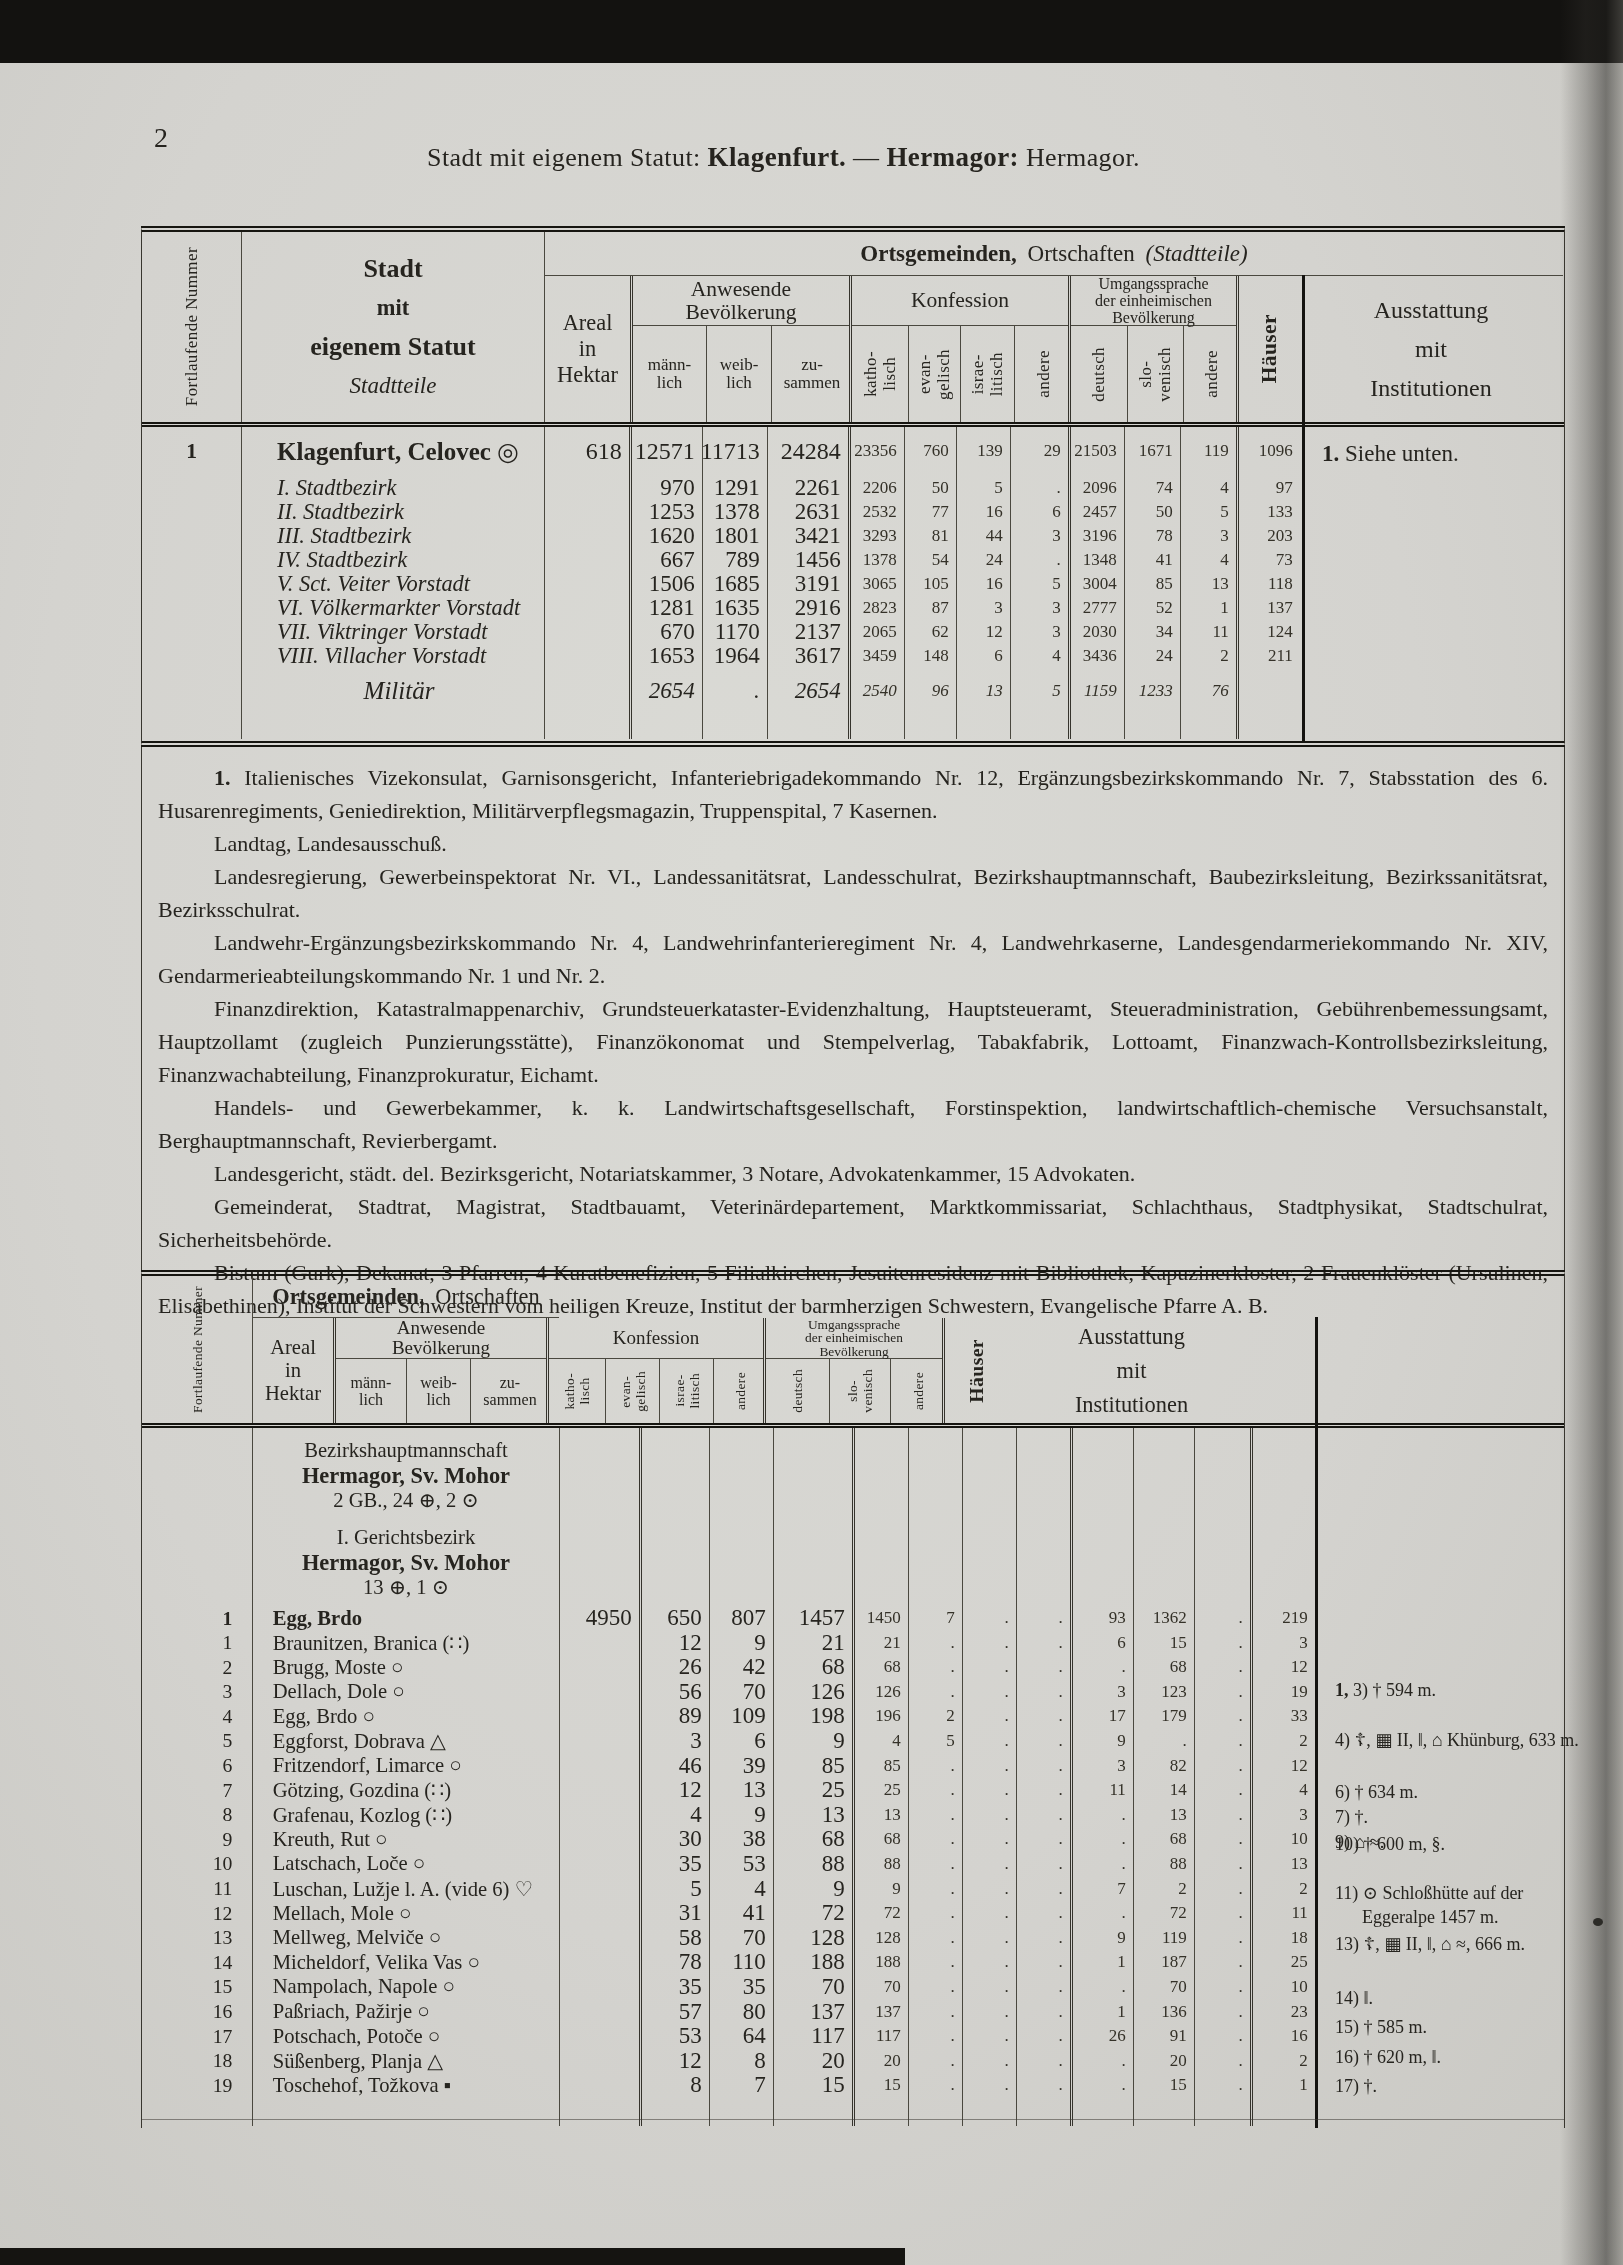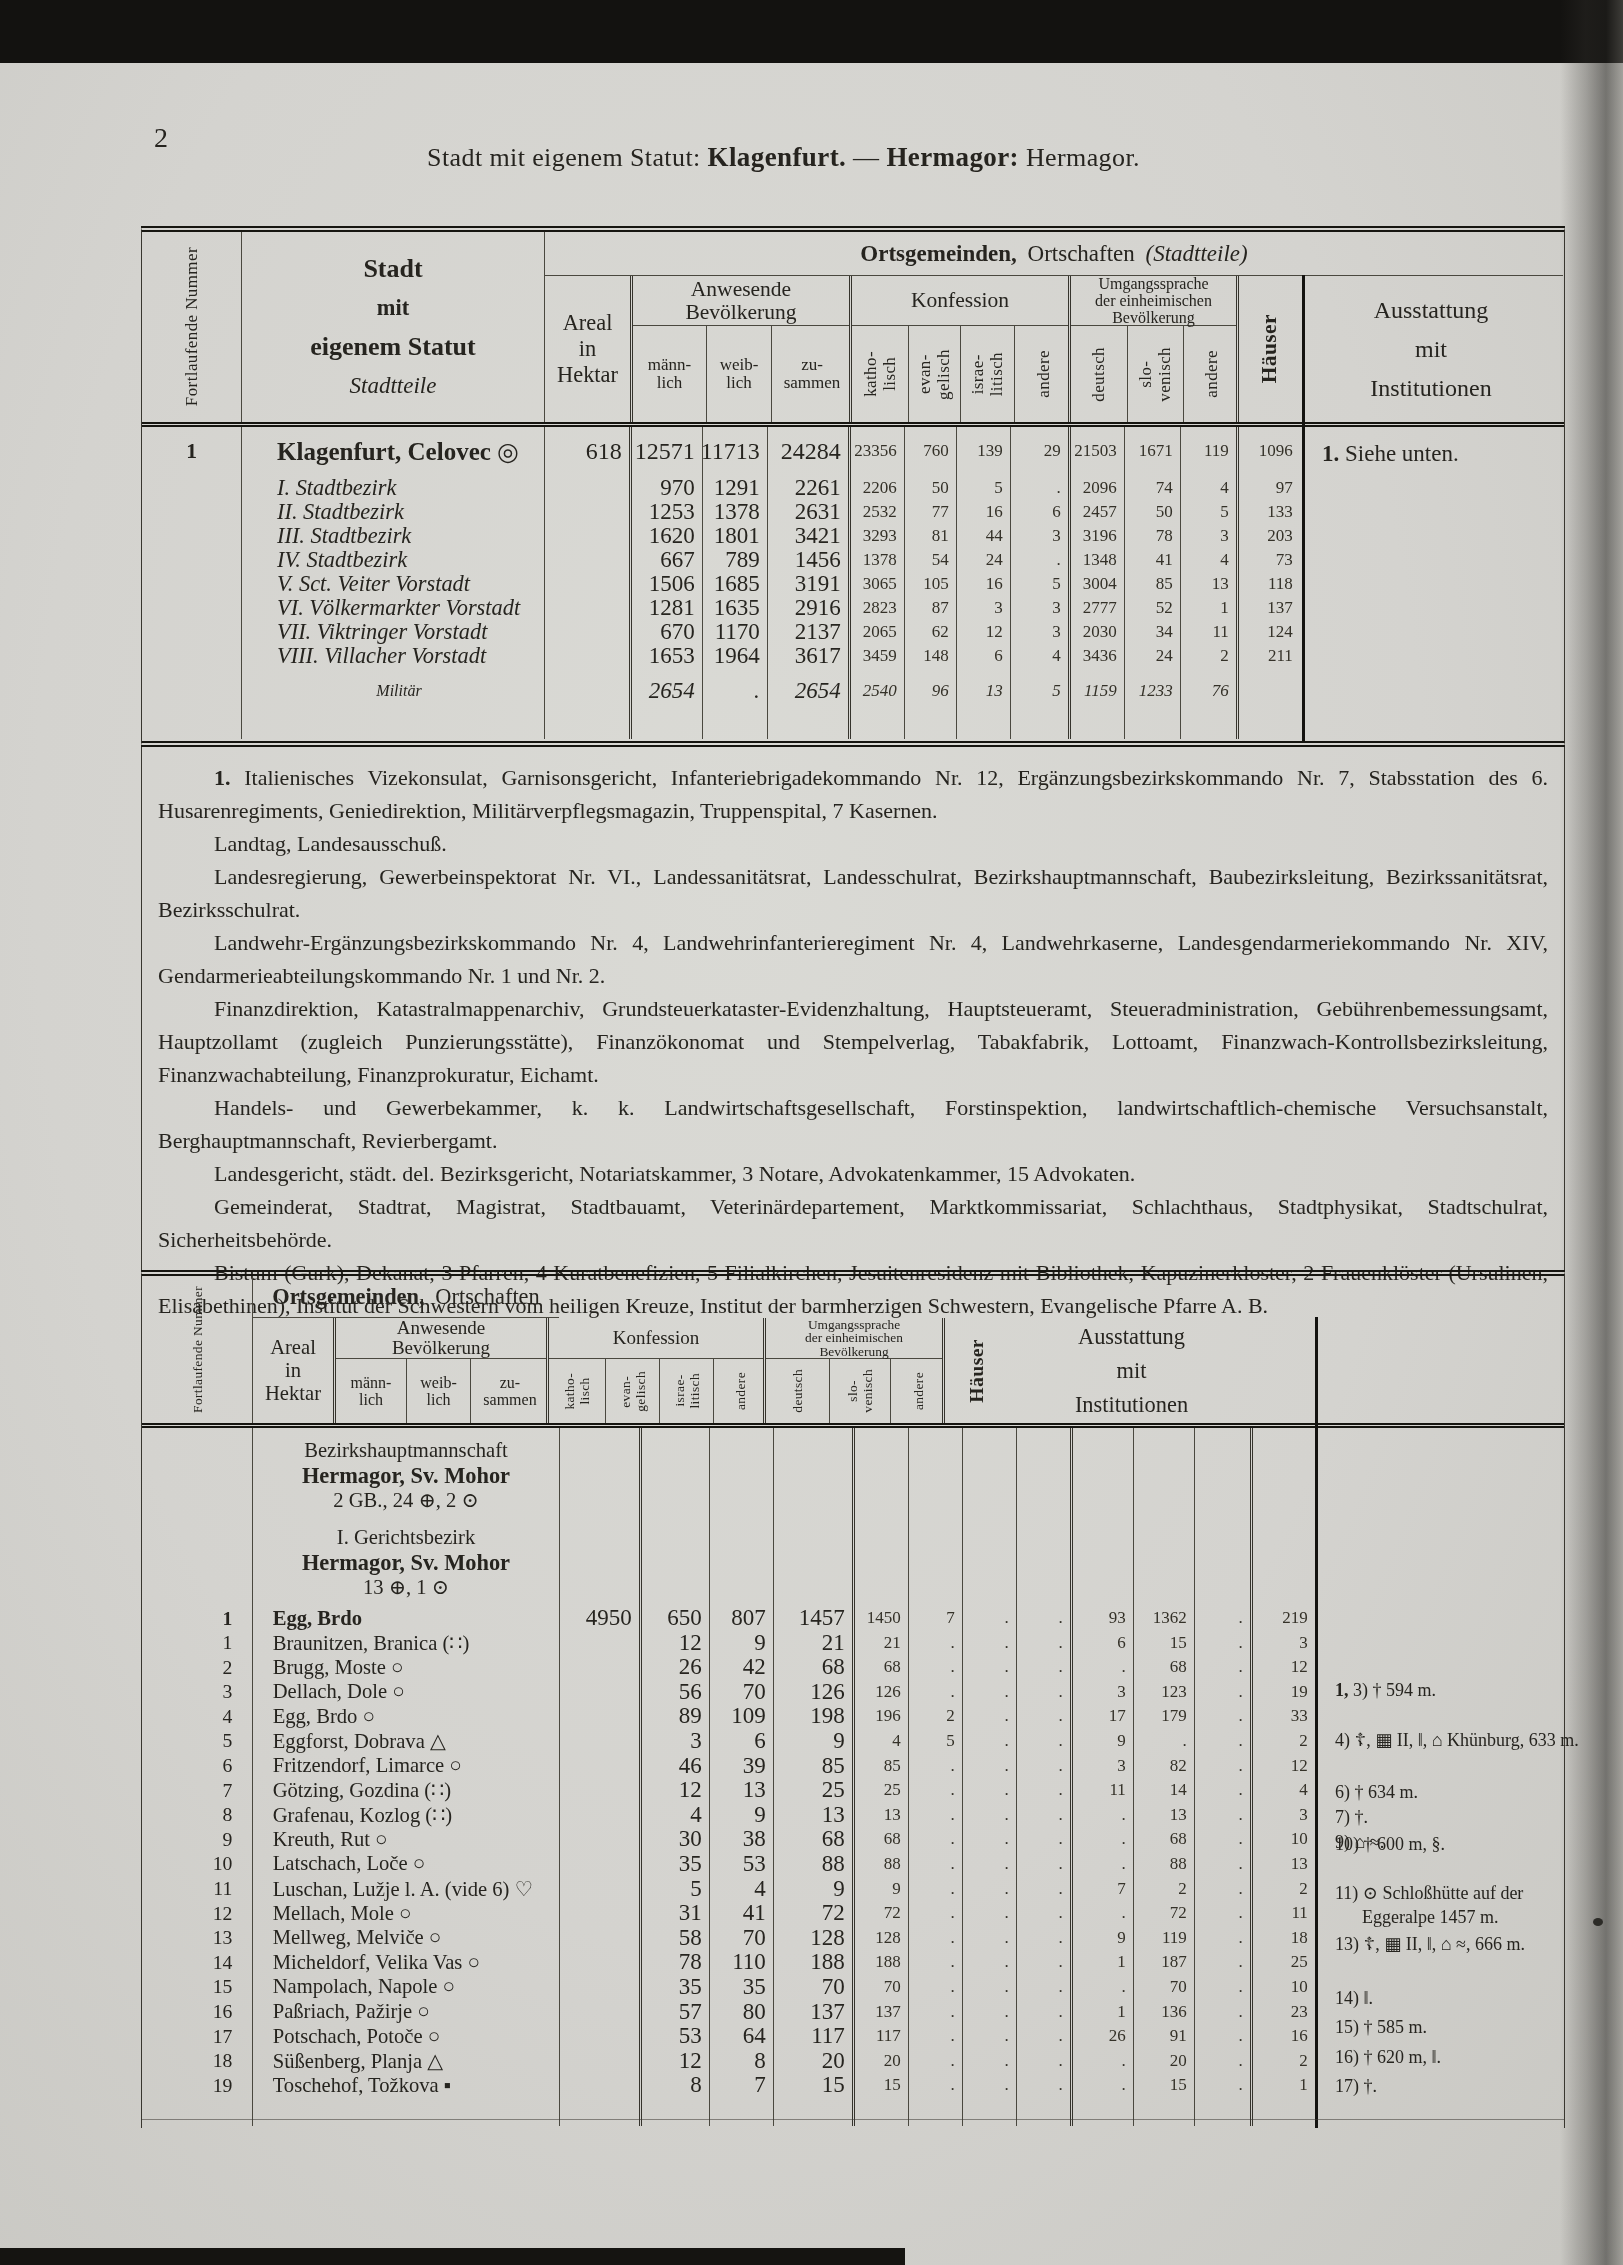--- a/index.html
+++ b/index.html
@@ -62,21 +62,21 @@
   #table1 .stub-name .sl.mid{font-size:22.4px;}
   #table1 .stub-name .sl.it{font-style:italic;font-weight:normal;font-size:23px;}
   #table1 .sub-labels{font-size:17px;line-height:18px;}
   .t1row{grid-template-columns:99px 303px 85px 73px 65px 81px 56px 52px 54px 58px 56px 56px 56px 64px;height:24px;}
   #table1 .row.group{height:48px;}
   #table1 .row.group .name{font-size:25px;font-weight:bold;}
   #table1 .row.group .nr{font-weight:bold;}
   #table1 .row.group .big{font-size:24px;}
   #table1 .row.sub .name{font-style:italic;font-size:22.4px;}
   #table1 .row.mil{height:47px;}
-  #table1 .row.mil .name{font-style:italic;font-size:16px;justify-content:center;padding-left:12px;}
+  #table1 .row.mil .name{font-style:italic;font-size:25px;justify-content:center;padding-left:12px;}
   #table1 .row.mil .cell{font-style:italic;}
   #table1 .row.filler{height:25px;}
   #table1 .annbar{left:1160px;top:43px;bottom:0;}
   #t1-note{position:absolute;left:1180px;top:209px;width:233px;font-size:23px;}
   #t1-note .lead{font-weight:bold;}
   
   #notes{position:absolute;left:141px;top:747px;width:1424px;height:523px;box-sizing:border-box;
     border-left:1.8px solid #38362f;border-right:1.8px solid #38362f;padding:14.3px 16px 0 16px;}
   #notes p{margin:0;text-indent:56px;text-align:justify;font-size:22px;line-height:33px;}
   #notes .lead{font-weight:bold;}

